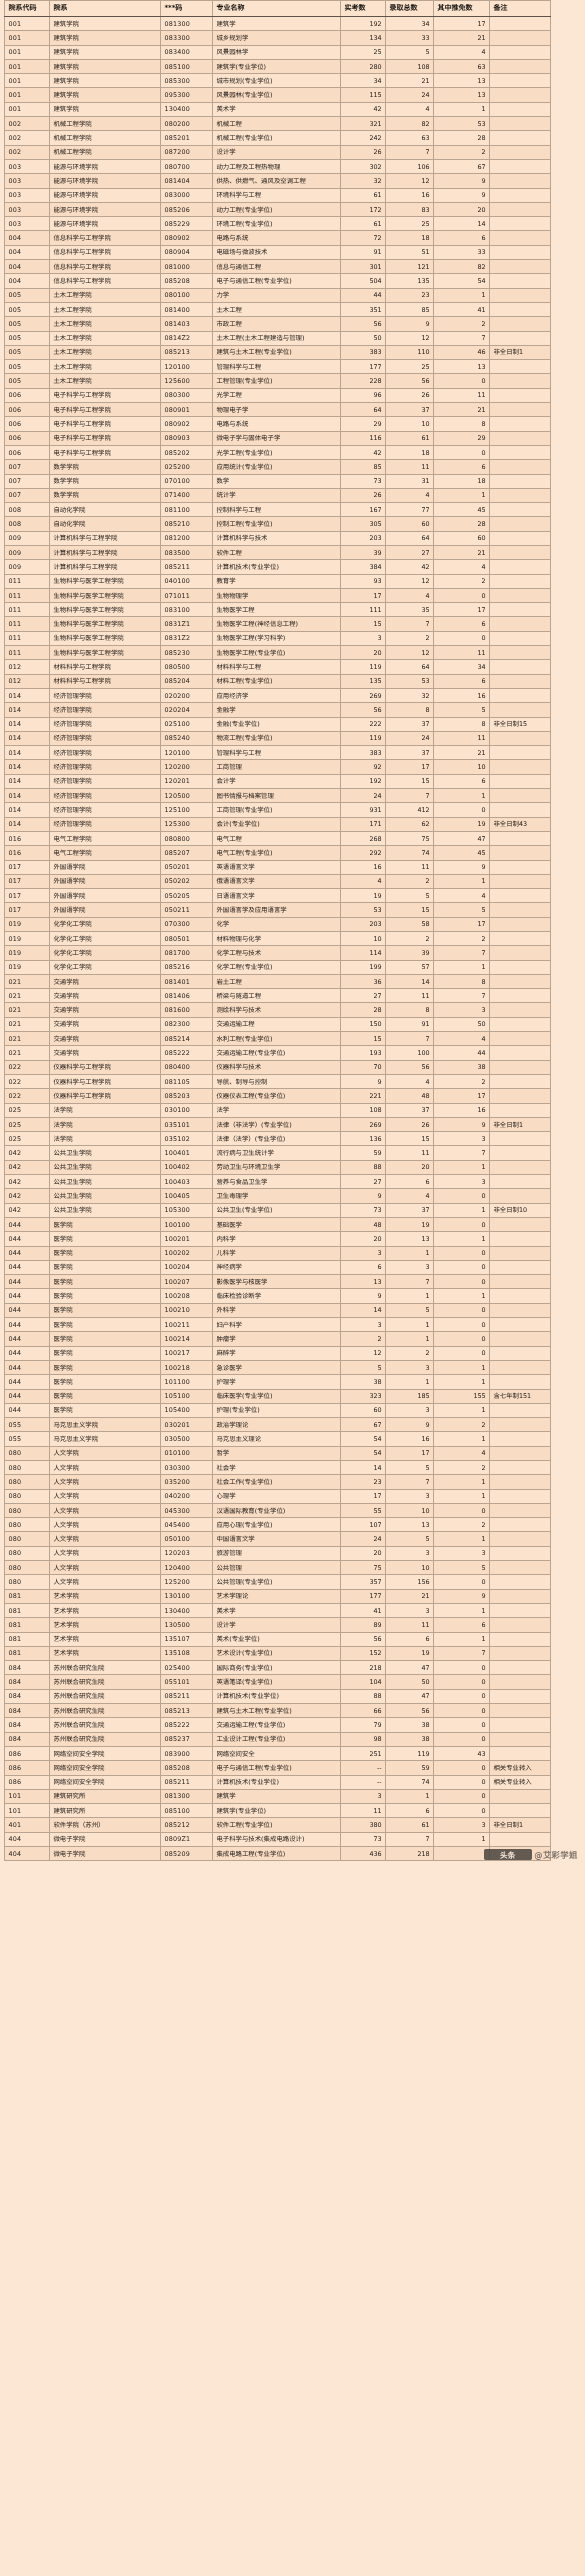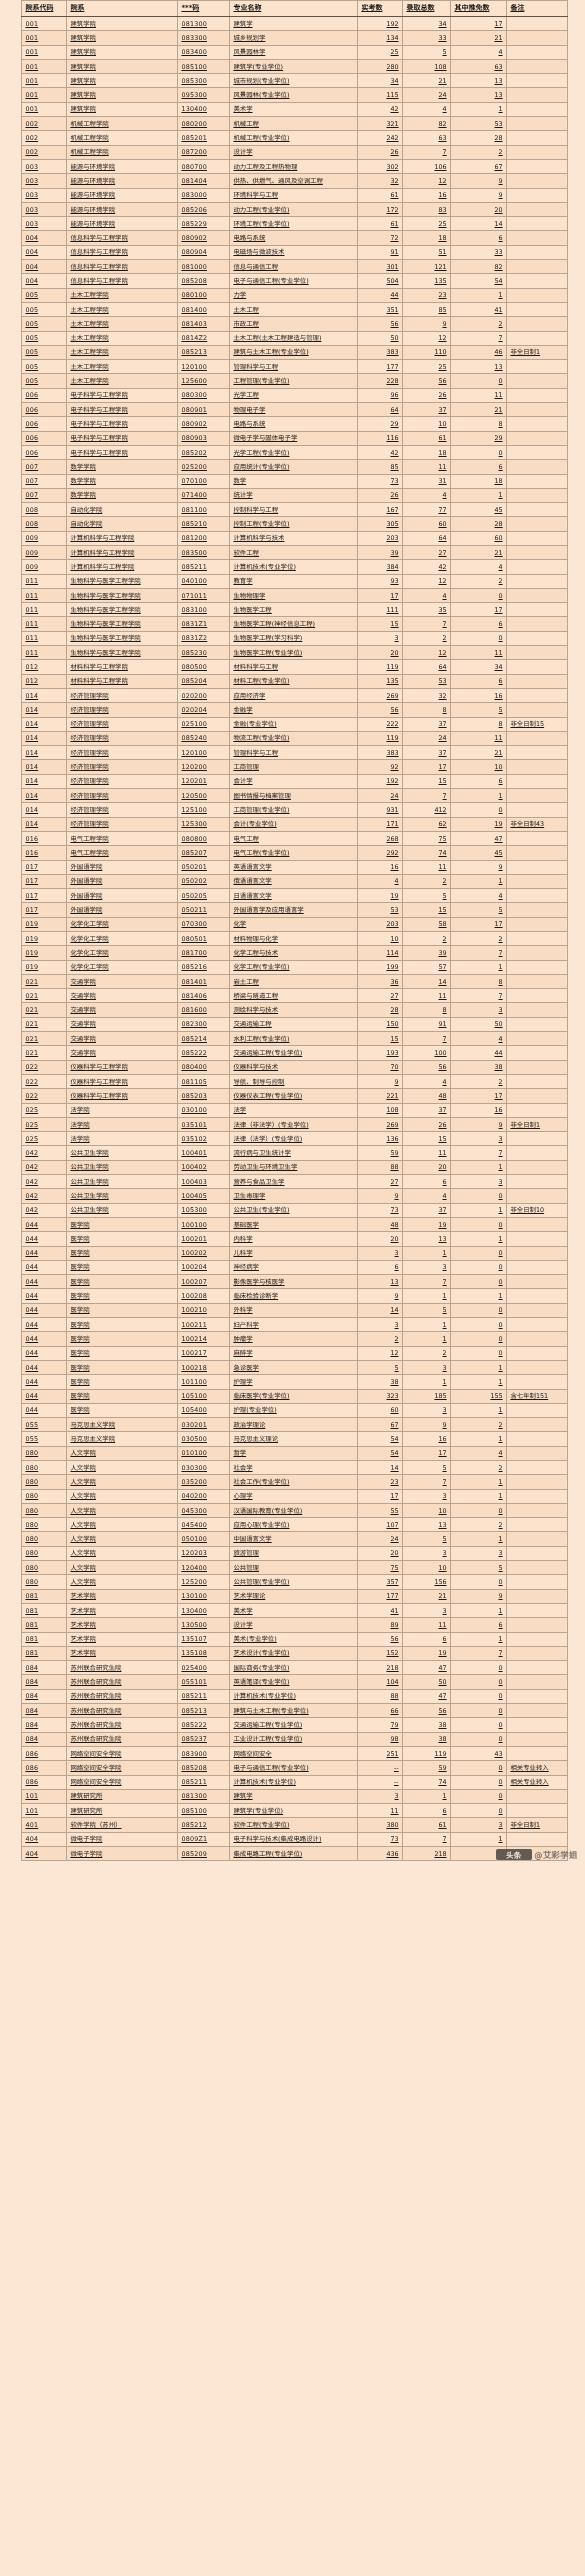--- a/index.html
+++ b/index.html
@@ -36,24 +36,23 @@
     font-size: 6.7px;
     color: #5a5148;
     padding-top: 11.8px;
     padding-bottom: 7.6px;
     letter-spacing: 0.2px;
   }
   .meta .meta-gap { display:inline-block; width: 5.9px; }
   table.grid {
     border-collapse: collapse;
     width: 536px;
-    margin: 0 21px;
+    margin: 0 4px;
     table-layout: fixed;
     background: #fbe3cd;
-    text-decoration: underline;
   }
   table.grid col.c-code   { width: 45px; }
   table.grid col.c-dept   { width: 111px; }
   table.grid col.c-major  { width: 52px; }
   table.grid col.c-name   { width: 128px; }
   table.grid col.c-exam   { width: 45px; }
   table.grid col.c-admit  { width: 48px; }
   table.grid col.c-rec    { width: 56px; }
   table.grid col.c-note   { width: 61px; }
 
@@ -92,21 +91,21 @@
     letter-spacing: 0.3px;
     font-weight: 700;
     display: flex;
     align-items: center;
     gap: 2.5px;
   }
   .wm .wm-badge {
     background: #4a443f;
     color: #f4e7da;
     border-radius: 1.7px;
-    padding: 0 10px;
+    padding: 0 16px;
     font-size: 7.6px;
   }
 </style>
 </head>
 <body>
 
 <div class="page">
 
 
 

